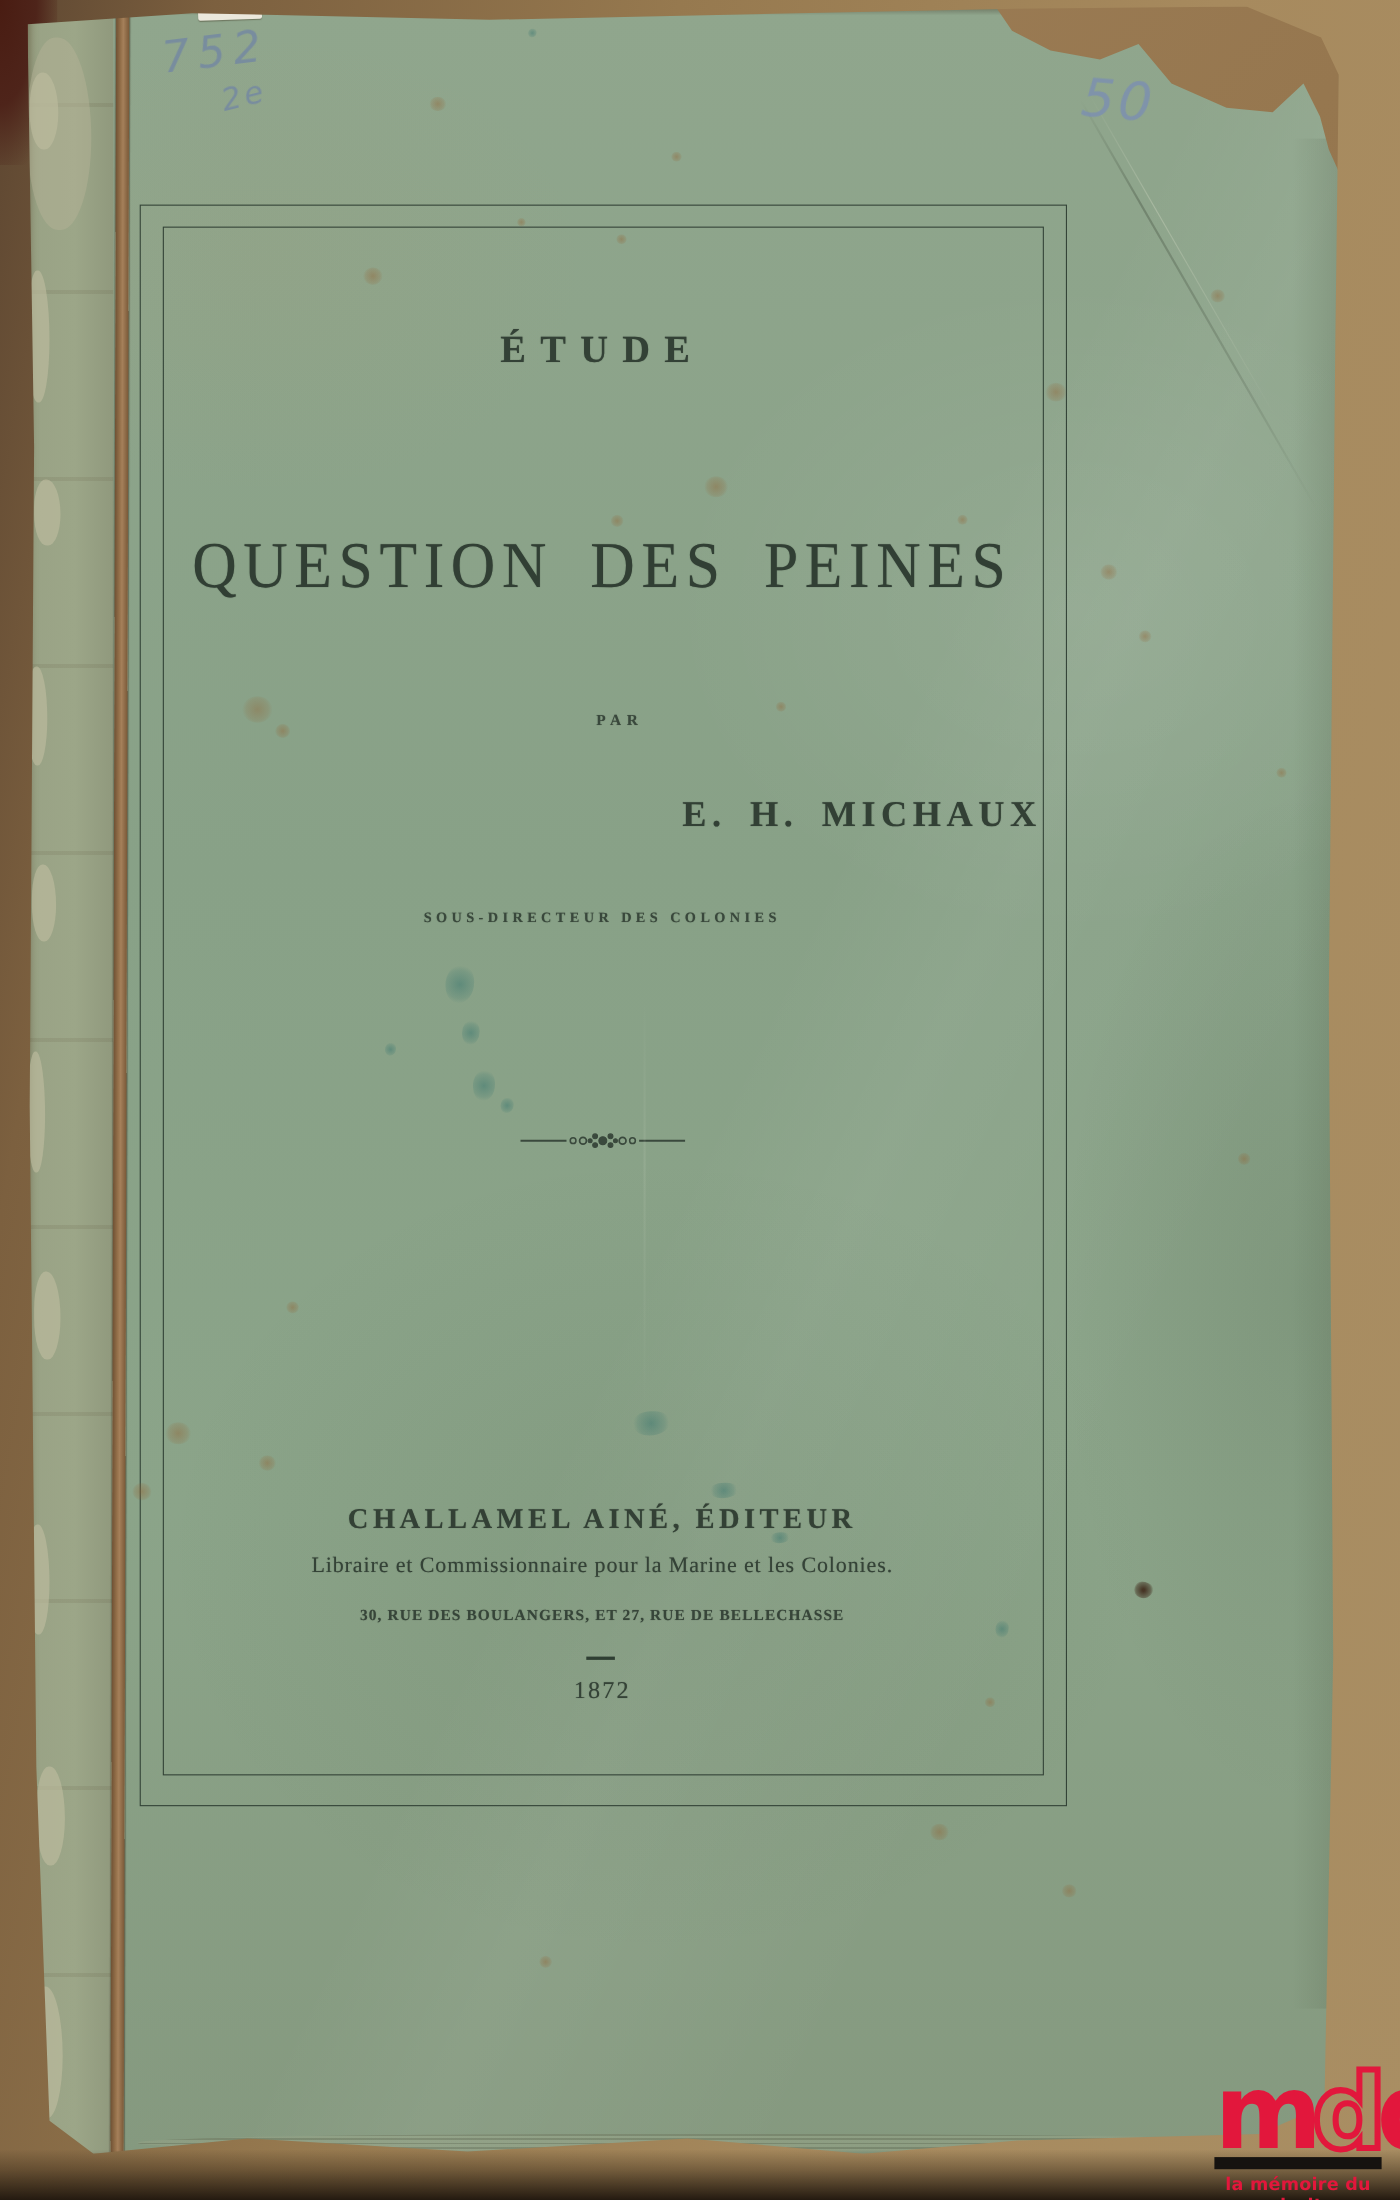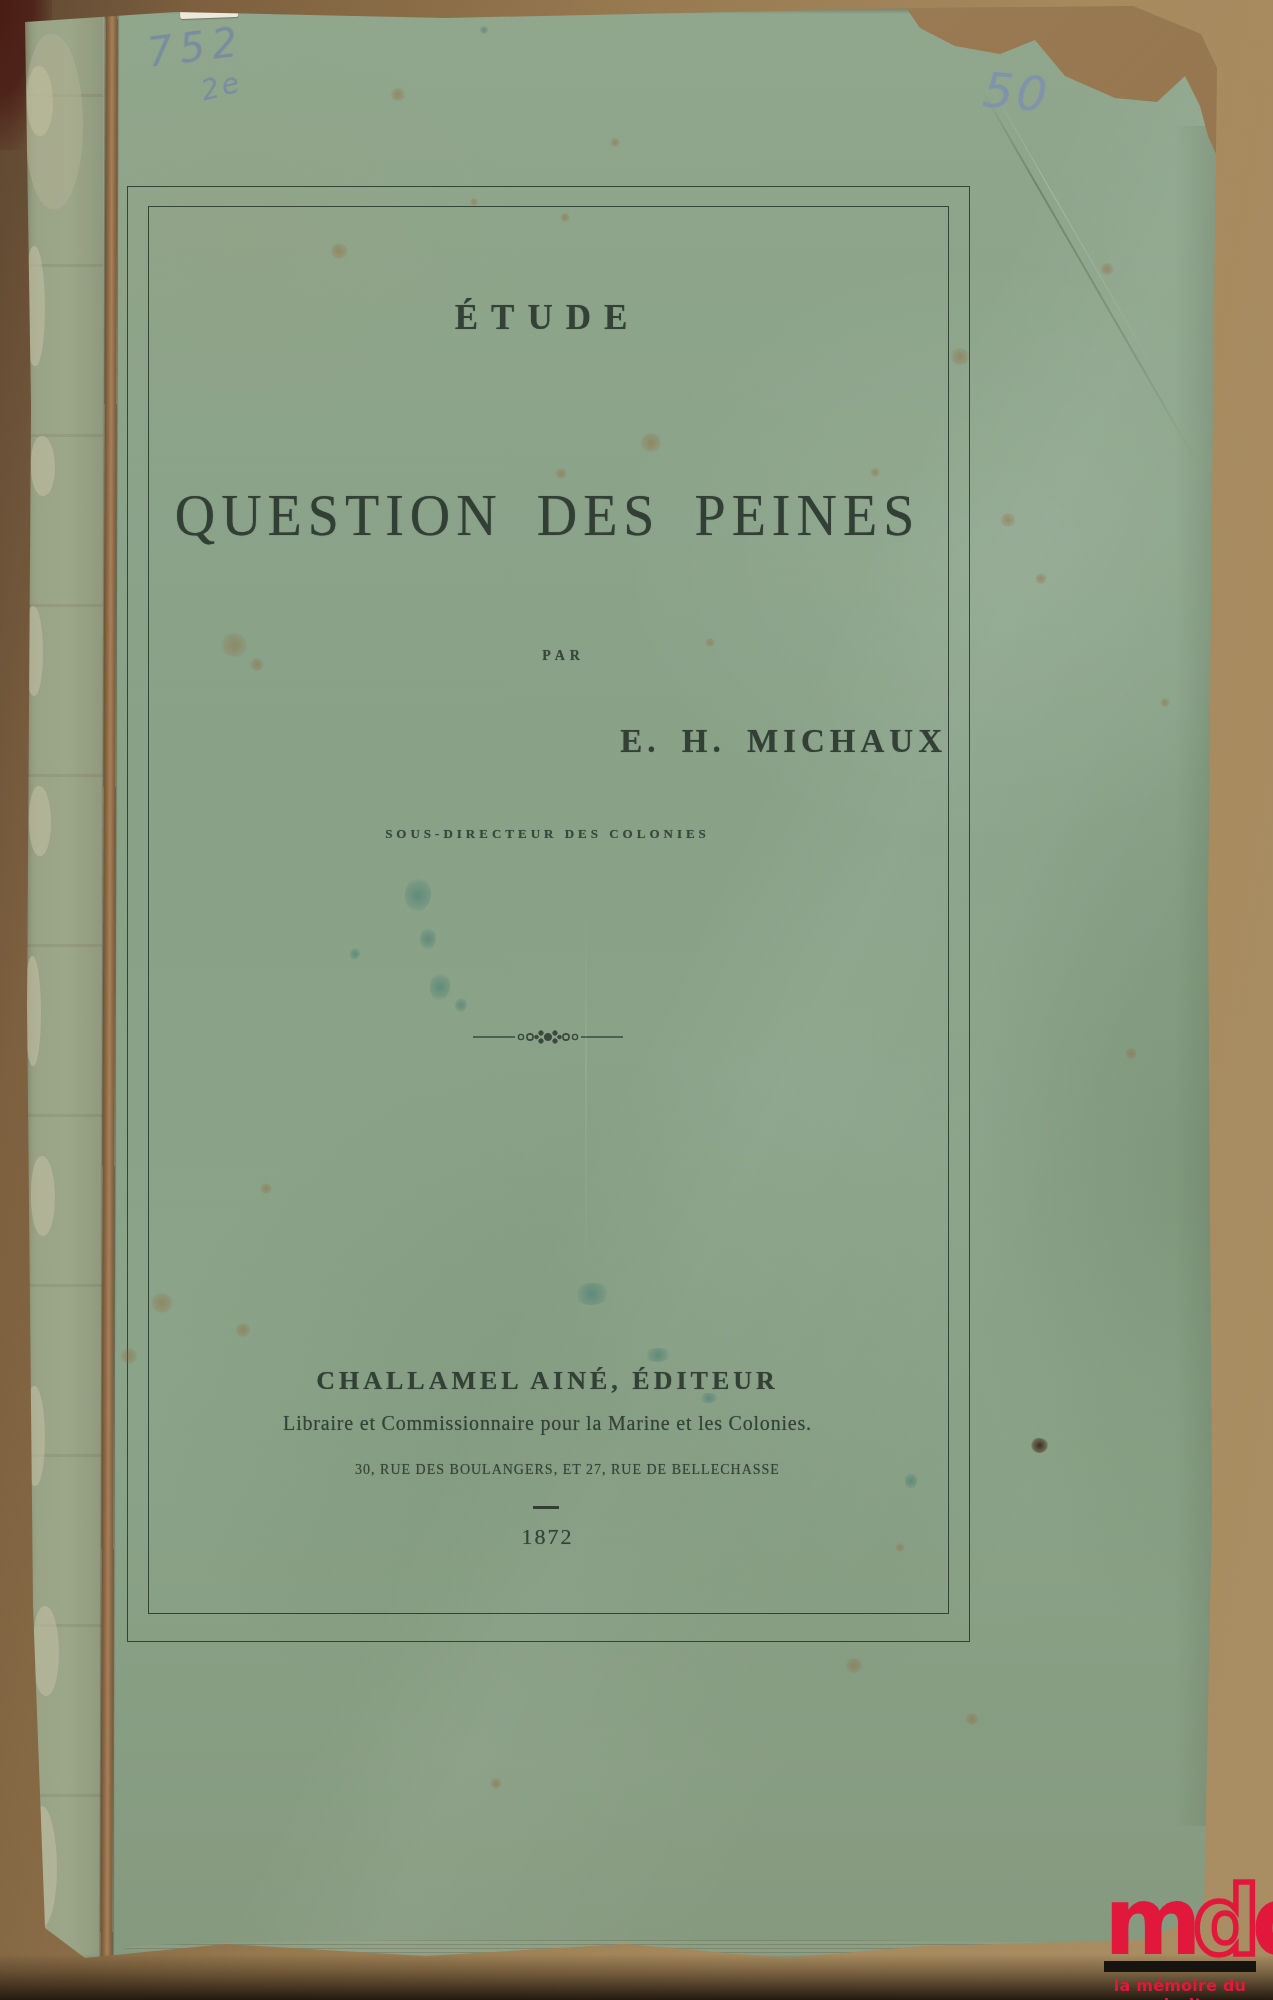--- a/index.html
+++ b/index.html
@@ -56,21 +56,21 @@
       text-shadow:0 0 1px rgba(40,52,42,.55);}
   .t-header{top:292px;font-size:35px;font-weight:bold;letter-spacing:13px;opacity:.92;}
   .t-sub{top:404px;font-size:15px;font-weight:bold;letter-spacing:5px;opacity:.88;}
   .t-title{top:477px;font-size:56px;letter-spacing:6px;word-spacing:14px;opacity:.94;transform:scaleY(1.06);}
   .t-par{top:642px;font-size:14px;font-weight:bold;letter-spacing:5px;opacity:.85;padding-left:16px;}
   .t-author{top:717px;font-size:33px;font-weight:bold;letter-spacing:5px;word-spacing:8px;opacity:.93;text-align:right;}
   .t-role{top:790px;font-size:13px;font-weight:bold;letter-spacing:4px;opacity:.85;margin-top:30px;}
   .t-city{top:1298px;font-size:31px;font-weight:bold;letter-spacing:14px;opacity:.93;}
   .t-pub{top:1360px;font-size:26px;font-weight:bold;letter-spacing:4px;opacity:.92;}
   .t-pubrole{top:1406px;font-size:20px;letter-spacing:.8px;opacity:.9;}
-  .t-addr{top:1456px;font-size:14px;font-weight:normal;letter-spacing:1px;opacity:.88;padding-left:20px;}
+  .t-addr{top:1456px;font-size:14px;font-weight:bold;letter-spacing:1px;opacity:.88;}
   .t-year{top:1518px;font-size:22px;font-weight:normal;letter-spacing:2px;opacity:.9;}
   .mini-rule{position:absolute;left:508px;top:1500px;width:26px;height:3px;background:rgba(32,46,36,.85);}
   .ornament{position:absolute;left:448px;top:1022px;opacity:.85;}
 
   
   .hand{position:absolute;font-family:"DejaVu Sans",sans-serif;font-style:italic;
         color:rgba(112,132,164,.75);filter:blur(.4px);}
   .hw-752{left:122px;top:18px;font-size:40px;letter-spacing:7px;transform:rotate(-7deg);}
   .hw-scribble{left:176px;top:64px;font-size:28px;letter-spacing:3px;transform:rotate(-14deg);}
   .hw-50{left:958px;top:58px;font-size:48px;letter-spacing:3px;transform:rotate(5deg);color:rgba(122,142,178,.8);}

